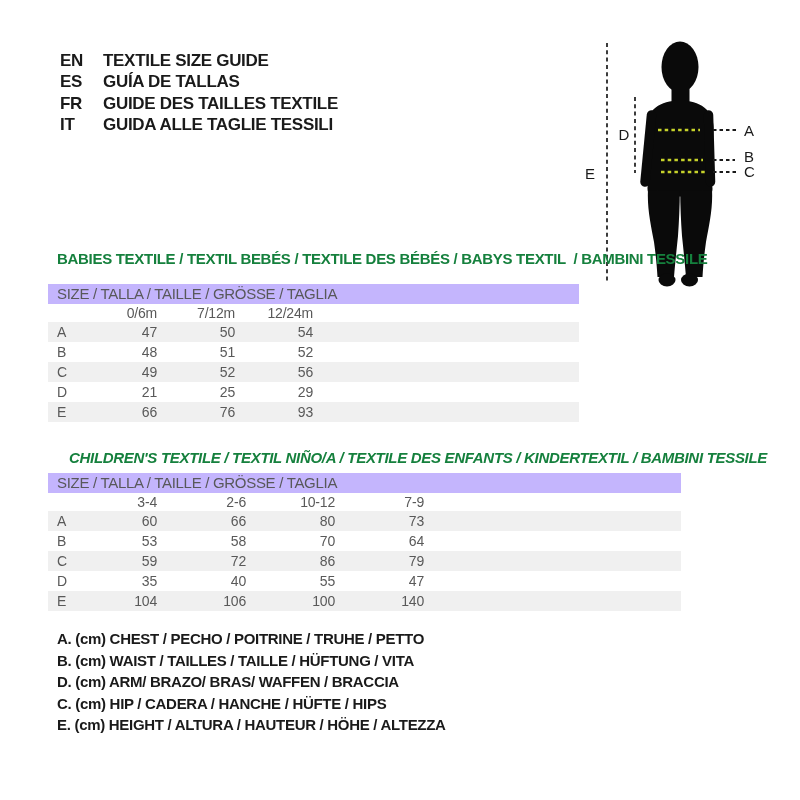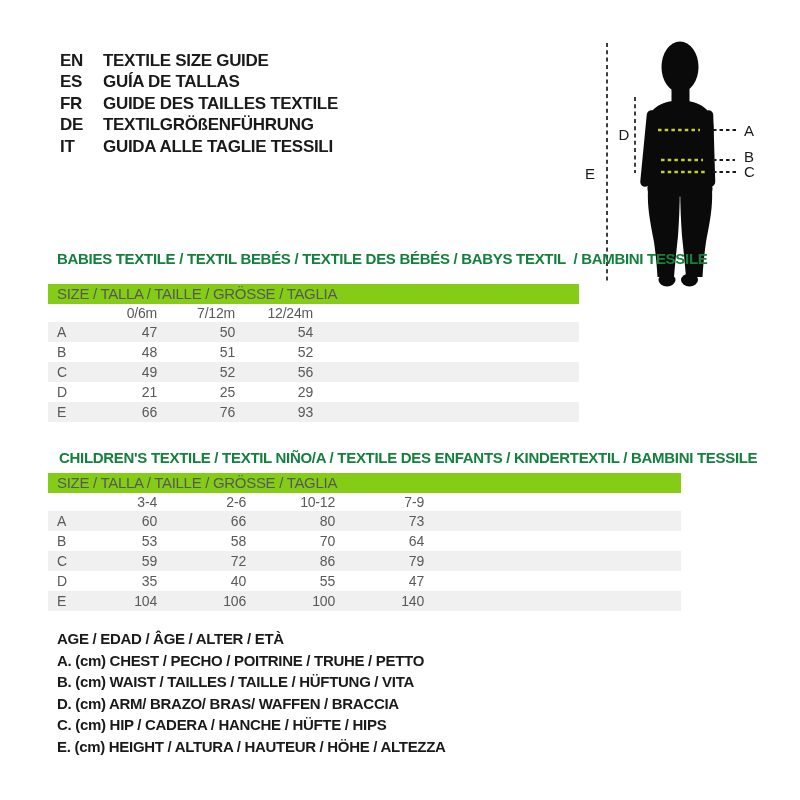--- a/index.html
+++ b/index.html
@@ -11,21 +11,21 @@
   .lang-row{display:flex;height:21.5px;align-items:center;}
   .lang-code,.lang-title{font-size:17px;font-weight:600;color:#1a1a1a;letter-spacing:-0.3px;white-space:pre;}
   .lang-code{width:43px;}
 
   
   .diagram{position:absolute;left:580px;top:30px;width:190px;height:270px;}
   .diag-letter{font-family:"Liberation Sans",sans-serif;font-size:15px;fill:#1a1a1a;}
 
   
   .tbl-title{position:absolute;font-size:15px;font-weight:600;color:#15803d;letter-spacing:-0.3px;white-space:pre;}
-  .size-bar{position:absolute;height:20px;background:#84cc16;box-sizing:border-box;padding-left:9px;
+  .size-bar{position:absolute;height:20px;background:#c4b5fd;box-sizing:border-box;padding-left:9px;
             font-size:15px;font-weight:500;color:#58585a;line-height:20px;letter-spacing:-0.3px;white-space:pre;}
   .grid{position:absolute;}
   .grid-row{display:grid;align-items:center;}
   .babies .grid-row{grid-template-columns:31px 78px 78px 78px;}
   .children .grid-row{grid-template-columns:20px 89px 89px 89px 89px;}
   .colh-row{height:18px;}
   .data-row{height:20px;}
   .alt{background:#f0f0f0;}
   .cell{font-size:14px;color:#595959;letter-spacing:-0.2px;}
   .cell.val,.cell.colh{text-align:right;}
@@ -45,24 +45,20 @@
       <span class="lang-code">EN</span>
       <span class="lang-title">TEXTILE SIZE GUIDE</span>
     </div>
     <div class="lang-row">
       <span class="lang-code">ES</span>
       <span class="lang-title">GUÍA DE TALLAS</span>
     </div>
     <div class="lang-row">
       <span class="lang-code">FR</span>
       <span class="lang-title">GUIDE DES TAILLES TEXTILE</span>
-    </div>
-    <div class="lang-row">
-      <span class="lang-code">DE</span>
-      <span class="lang-title">TEXTILGRÖßENFÜHRUNG</span>
     </div>
     <div class="lang-row">
       <span class="lang-code">IT</span>
       <span class="lang-title">GUIDA ALLE TAGLIE TESSILI</span>
     </div>
   </div>
 
   <svg class="diagram" viewBox="0 0 190 270">
 
     <line x1="27" y1="13" x2="27" y2="253" stroke="#1a1a1a" stroke-width="1.7" stroke-dasharray="4 3.3"></line>
@@ -139,21 +135,21 @@
       <div class="grid-row data-row alt">
         <div class="cell rowlab">E</div>
         <div class="cell val">66</div>
         <div class="cell val">76</div>
         <div class="cell val">93</div>
       </div>
     </div>
   </div>
 
   <div class="tbl children">
-    <div class="tbl-title" style="left:59px;top:449px;">CHILDREN'S TEXTILE / TEXTIL NIÑO/A / TEXTILE DES ENFANTS / KINDERTEXTIL / BAMBINI TESSILE</div>
+    <div class="tbl-title" style="left:69px;top:449px;font-style:italic;">CHILDREN'S TEXTILE / TEXTIL NIÑO/A / TEXTILE DES ENFANTS / KINDERTEXTIL / BAMBINI TESSILE</div>
     <div class="size-bar" style="left:48px;top:473px;width:633px;">SIZE / TALLA / TAILLE / GRÖSSE / TAGLIA</div>
     <div class="grid" style="left:48px;top:493px;width:633px;">
       <div class="grid-row colh-row">
         <div class="cell rowlab"></div>
         <div class="cell colh">3-4</div>
         <div class="cell colh">2-6</div>
         <div class="cell colh">10-12</div>
         <div class="cell colh">7-9</div>
       </div>
       <div class="grid-row data-row alt">
@@ -188,21 +184,20 @@
         <div class="cell rowlab">E</div>
         <div class="cell val">104</div>
         <div class="cell val">106</div>
         <div class="cell val">100</div>
         <div class="cell val">140</div>
       </div>
     </div>
   </div>
 
   <div class="legend">
-    <div class="legend-line">AGE / EDAD / ÂGE / ALTER / ETÀ</div>
     <div class="legend-line">A. (cm) CHEST / PECHO / POITRINE / TRUHE / PETTO</div>
     <div class="legend-line">B. (cm) WAIST / TAILLES / TAILLE / HÜFTUNG / VITA</div>
     <div class="legend-line">D. (cm) ARM/ BRAZO/ BRAS/ WAFFEN / BRACCIA</div>
     <div class="legend-line">C. (cm) HIP / CADERA / HANCHE / HÜFTE / HIPS</div>
     <div class="legend-line">E. (cm) HEIGHT / ALTURA / HAUTEUR / HÖHE / ALTEZZA</div>
   </div>
 
 </div>
 
 </body></html>

